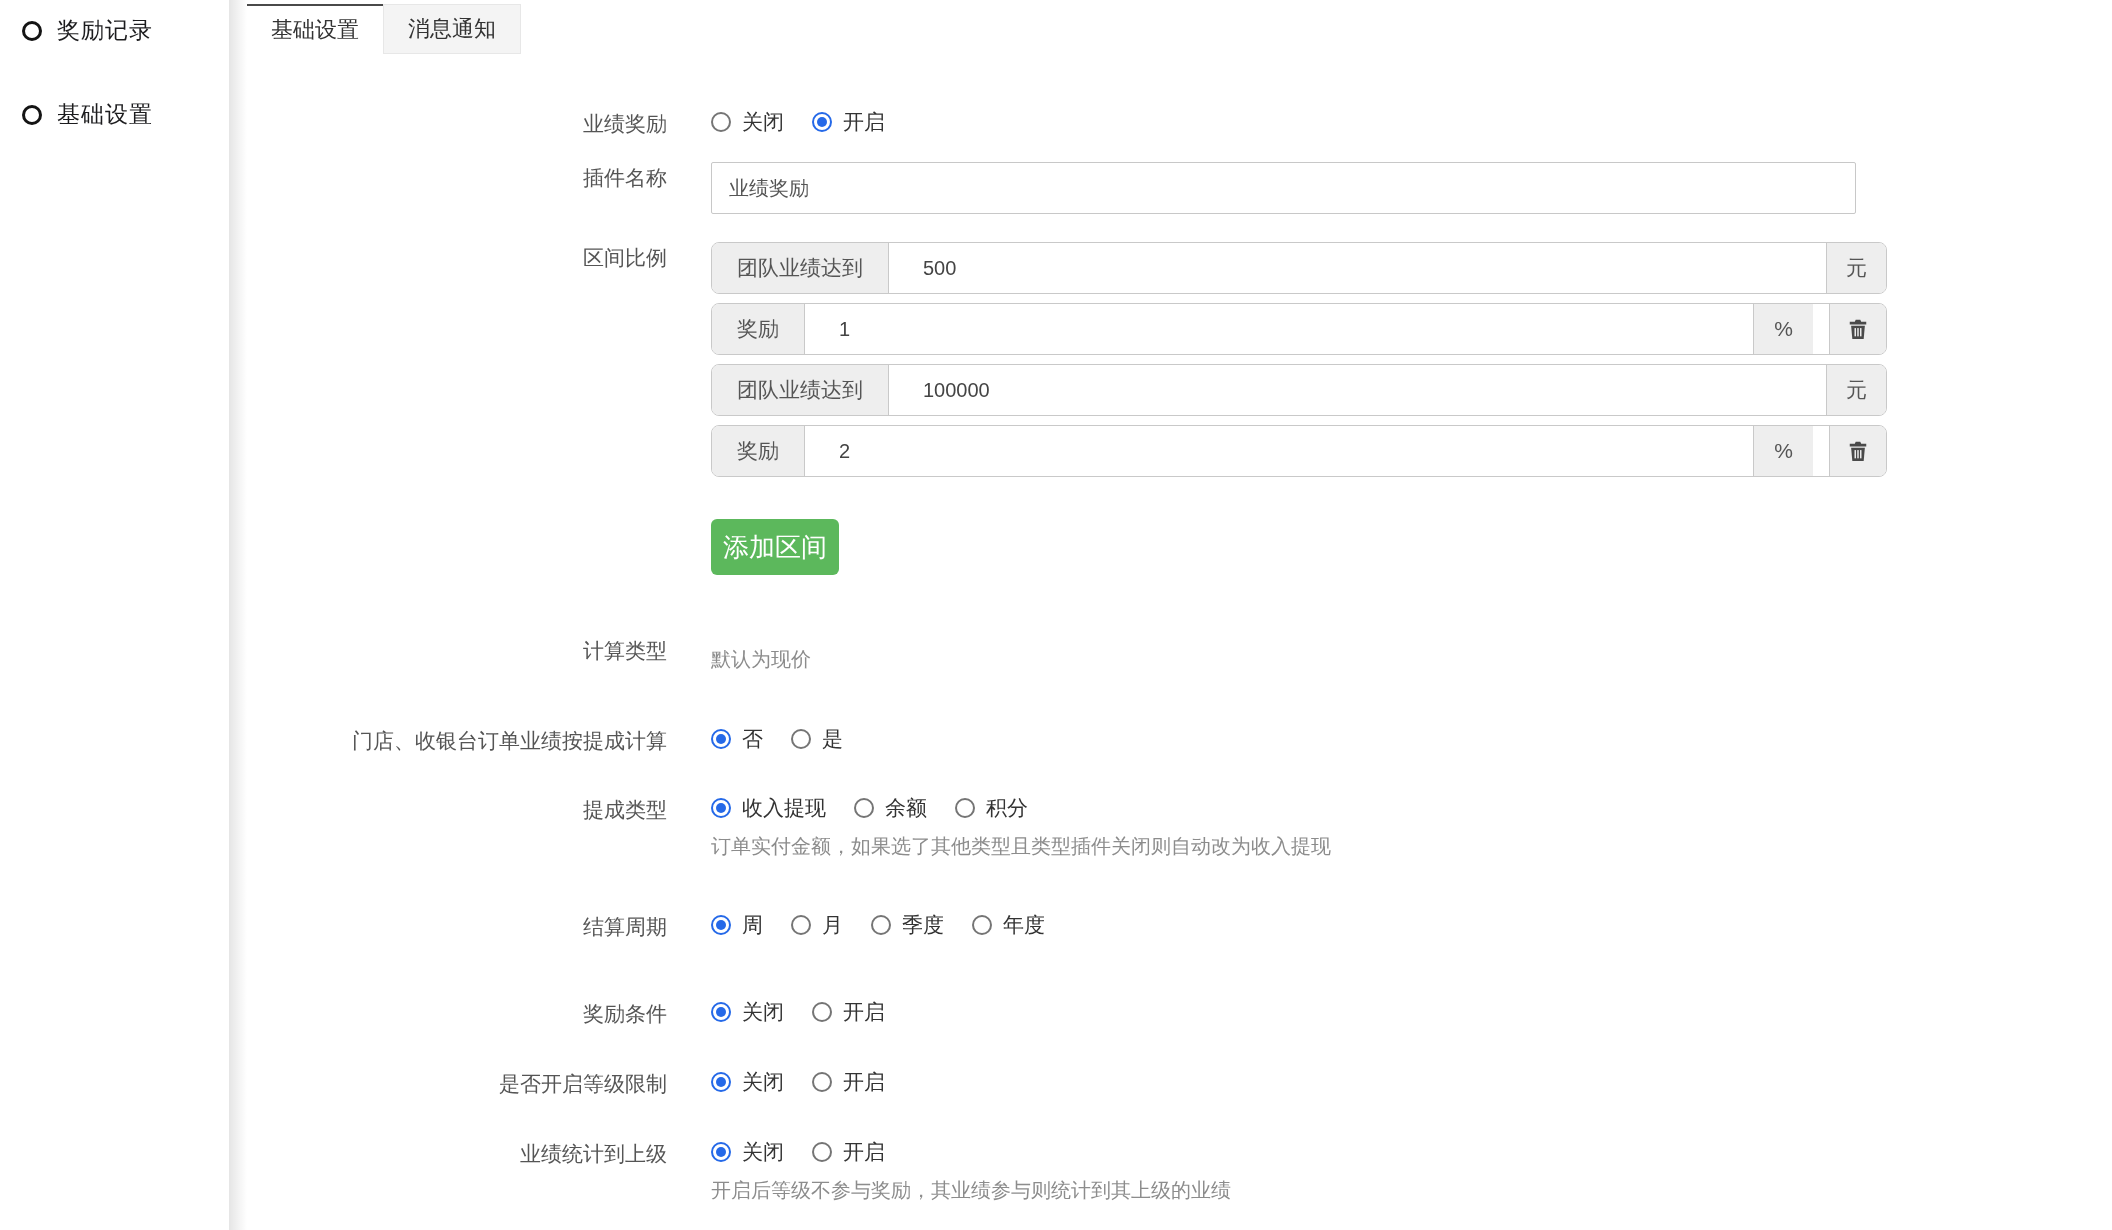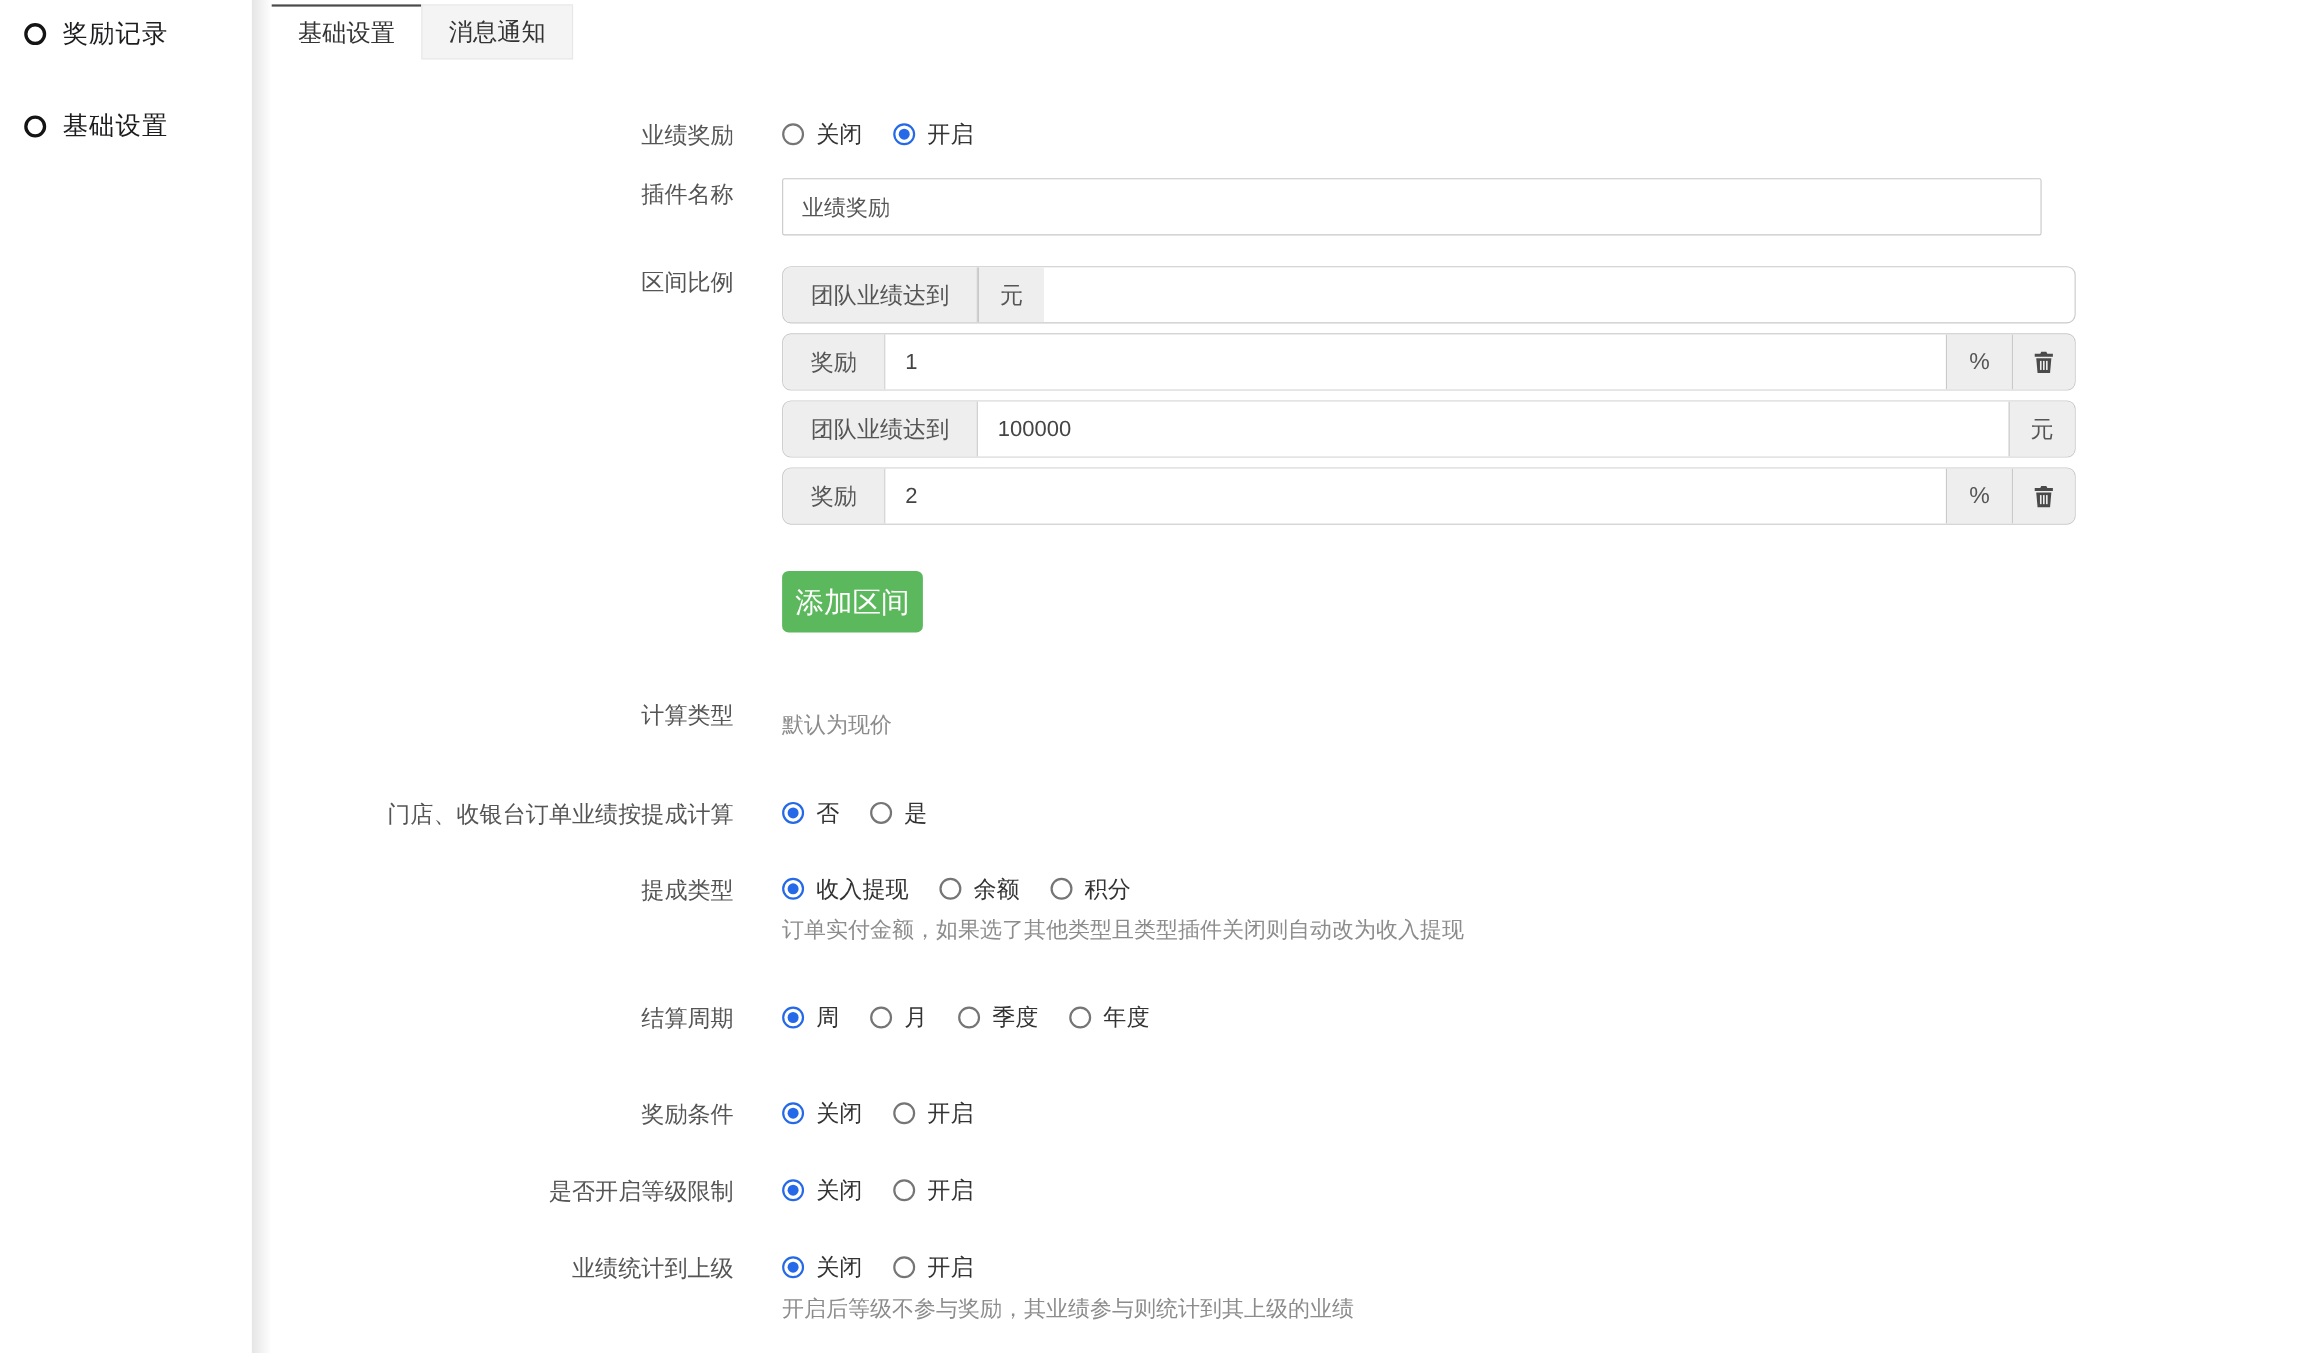--- a/index.html
+++ b/index.html
@@ -44,21 +44,21 @@
   .radio.on { border-color:#2569e8; }
   .radio.on::after { content:""; position:absolute; inset:3px; border-radius:50%; background:#2569e8; }
 
   .help { margin-top:11px; font-size:20px; color:#8c8c8c; line-height:26px; }
 
   .text-input { width:1145px; height:52px; border:1px solid #c8c8c8; border-radius:2px;
                 padding:0 17px; font-size:20px; color:#555; outline:none;
                 font-family:"Liberation Sans","DejaVu Sans",sans-serif; }
 
   .igroup { display:flex; width:1176px; height:52px; border:1px solid #c9c9c9; border-radius:8px;
-            background:#fff; margin-bottom:9px; overflow:hidden; }
+            background:#fff; margin-bottom:9px; overflow:hidden;gap:16px; }
   .iprefix { background:#eee; border-right:1px solid #c9c9c9; display:flex; align-items:center;
              padding:0 25px; color:#555; flex:none; }
   .ival { flex:1; min-width:0; border:none; outline:none; padding:0 18px; font-size:20px; color:#444;
           font-family:"Liberation Sans","DejaVu Sans",sans-serif; }
   .isuffix { width:60px; flex:none; background:#eee; border-left:1px solid #c9c9c9;
              display:flex; align-items:center; justify-content:center; color:#555; }
   .itrash { width:57px; flex:none; background:#eee; border-left:1px solid #c9c9c9;
             display:flex; align-items:center; justify-content:center; border:none; cursor:pointer;
             border-left:1px solid #c9c9c9; }
   .itrash svg { display:block; }
@@ -108,20 +108,21 @@
         </div>
         <div class="form-row" data-name="form-row-plugin-name">
           <div class="form-label" data-name="plugin-name-label">插件名称</div>
           <div class="form-control" data-name="plugin-name-control"><input class="text-input" data-name="plugin-name-input" type="text" value="业绩奖励" style=""></div>
         </div>
         <div class="form-row" data-name="form-row-interval-ratio">
           <div class="form-label" data-name="interval-ratio-label">区间比例</div>
           <div class="form-control" data-name="interval-ratio-control">
             <div class="igroup" data-name="interval-row-0">
               <span class="iprefix" data-name="interval-prefix-label">团队业绩达到</span>
+              <input class="ival" data-name="interval-value-input-0" type="text" value="500" style="">
               <span class="isuffix" data-name="interval-unit-label">元</span>
             </div>
             <div class="igroup" data-name="interval-row-1">
               <span class="iprefix" data-name="interval-prefix-label">奖励</span>
               <input class="ival" data-name="interval-value-input-1" type="text" value="1" style="">
               <span class="isuffix" data-name="interval-unit-label">%</span>
               <button class="itrash" data-name="delete-interval-button">
                 <svg data-name="trash-icon" width="22" height="22" viewBox="0 0 24 24" fill="#4a4a4a">
                   <path d="M9.5 2h5l1 2H21v3H3V4h5.5l1-2z"></path>
                   <path d="M4.5 8.5h15L18.2 23H5.8L4.5 8.5z"></path>

